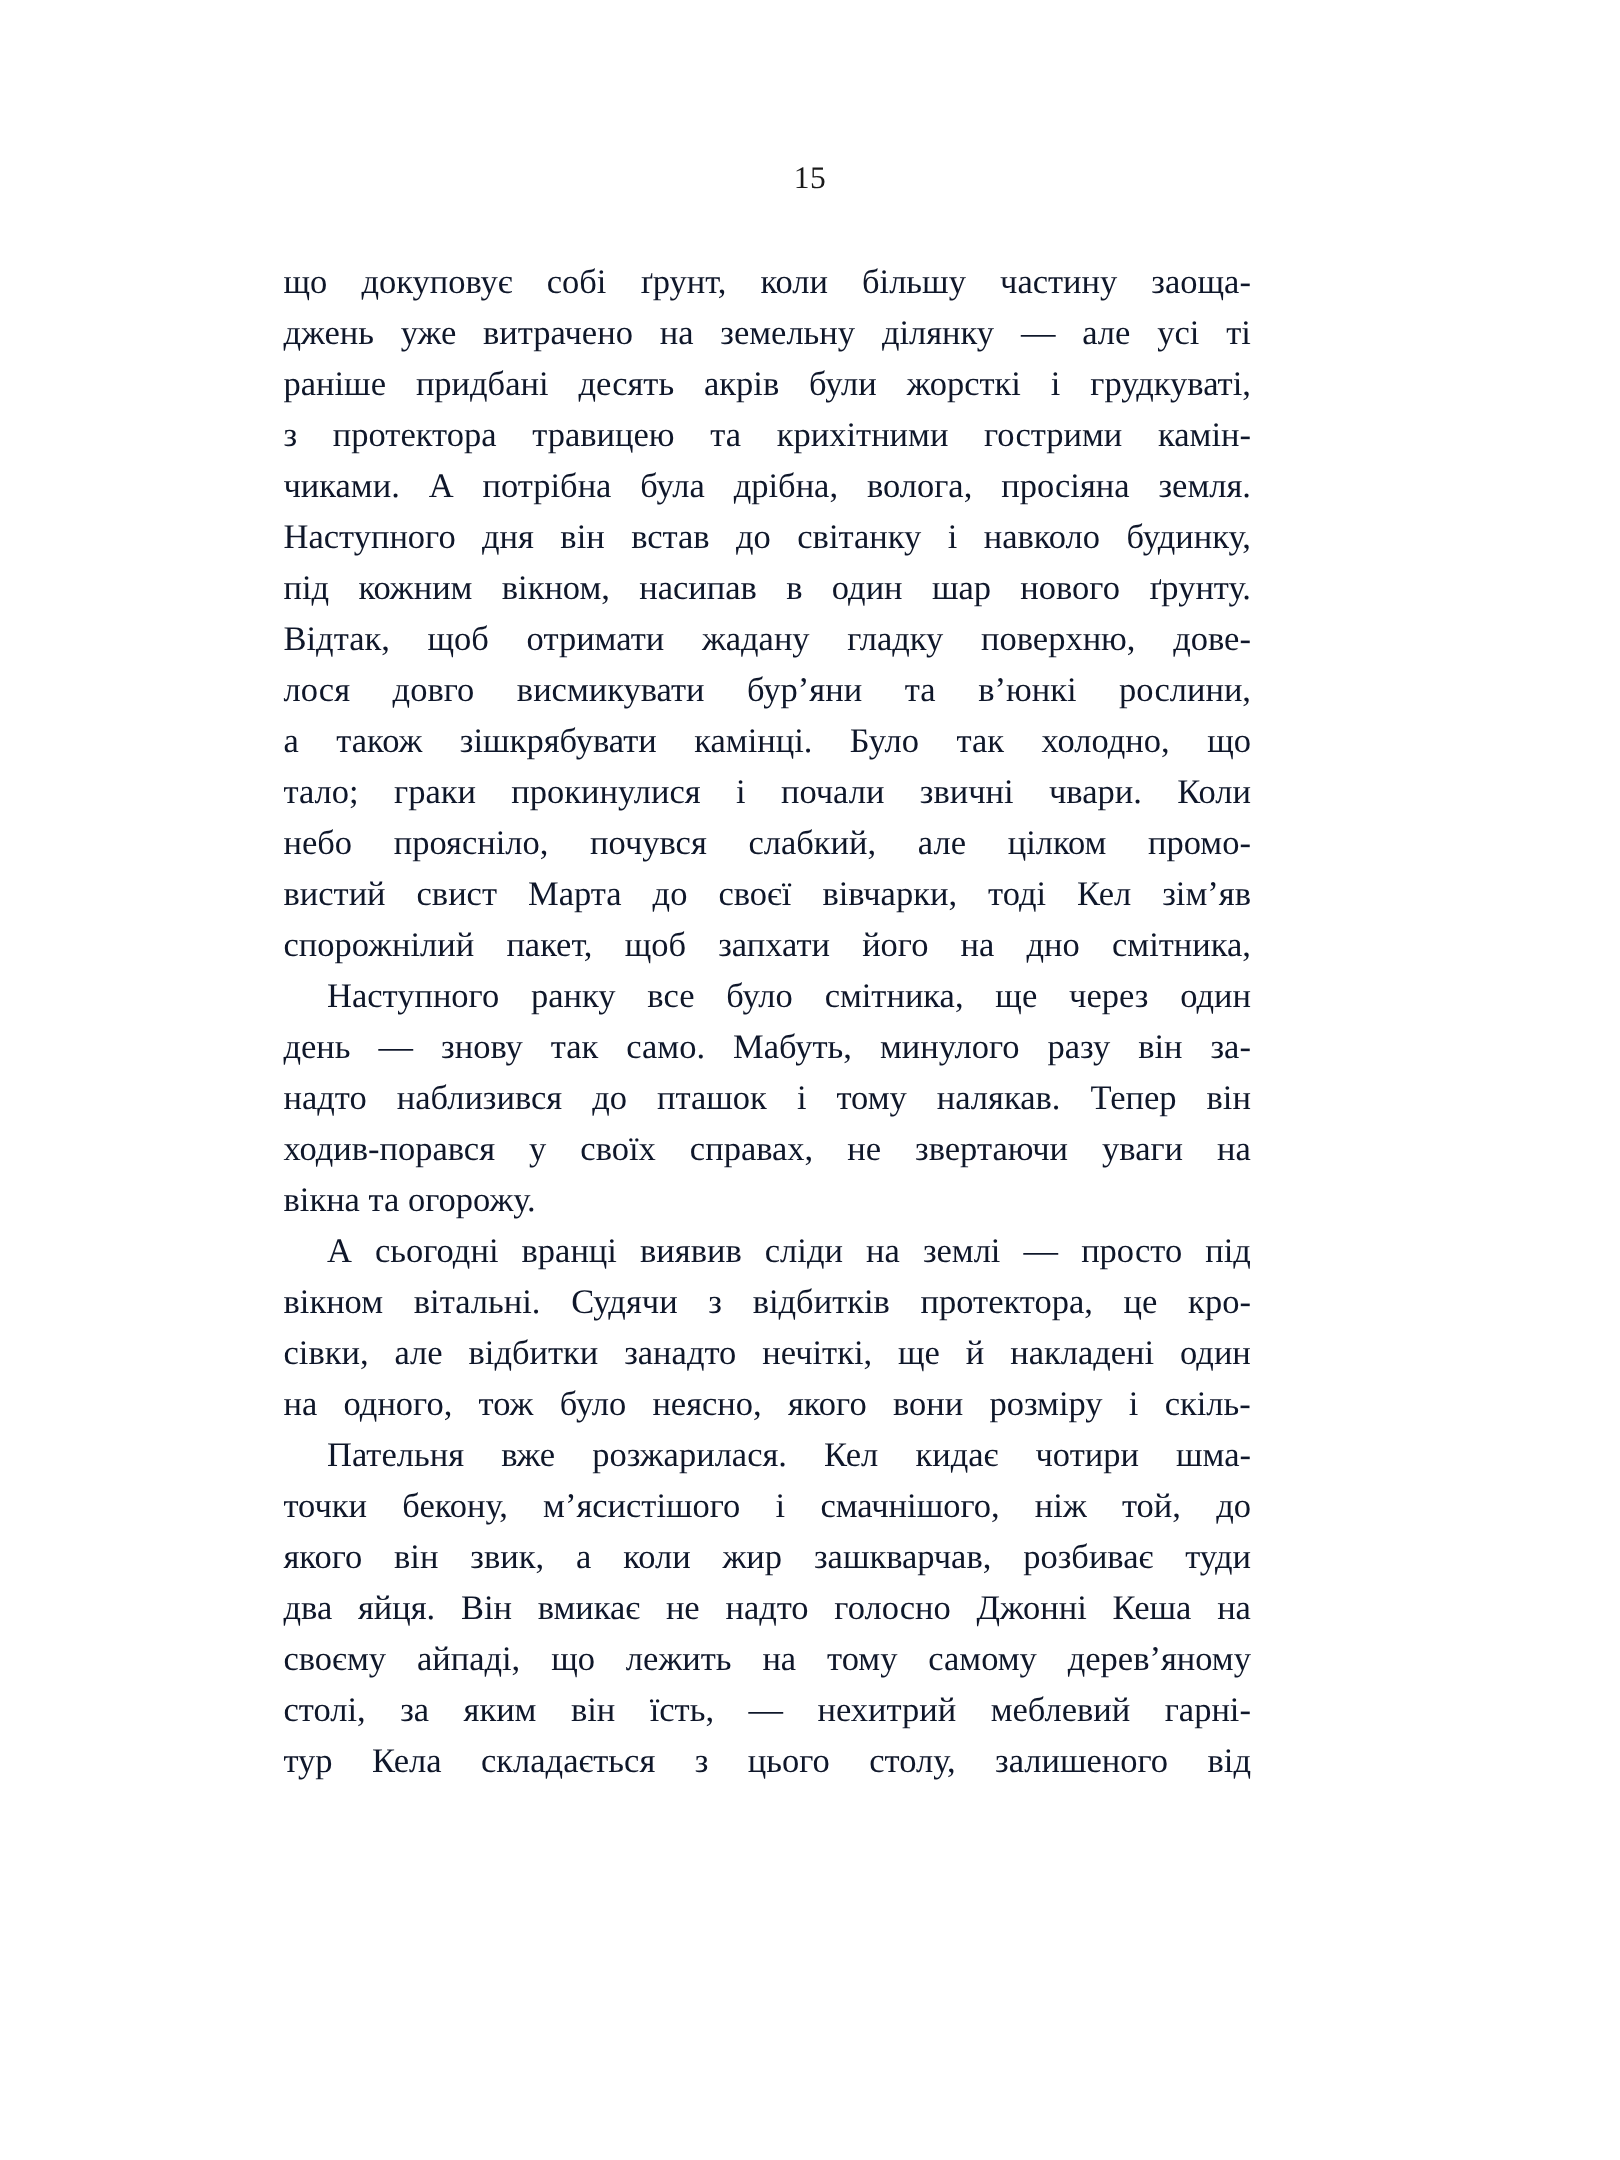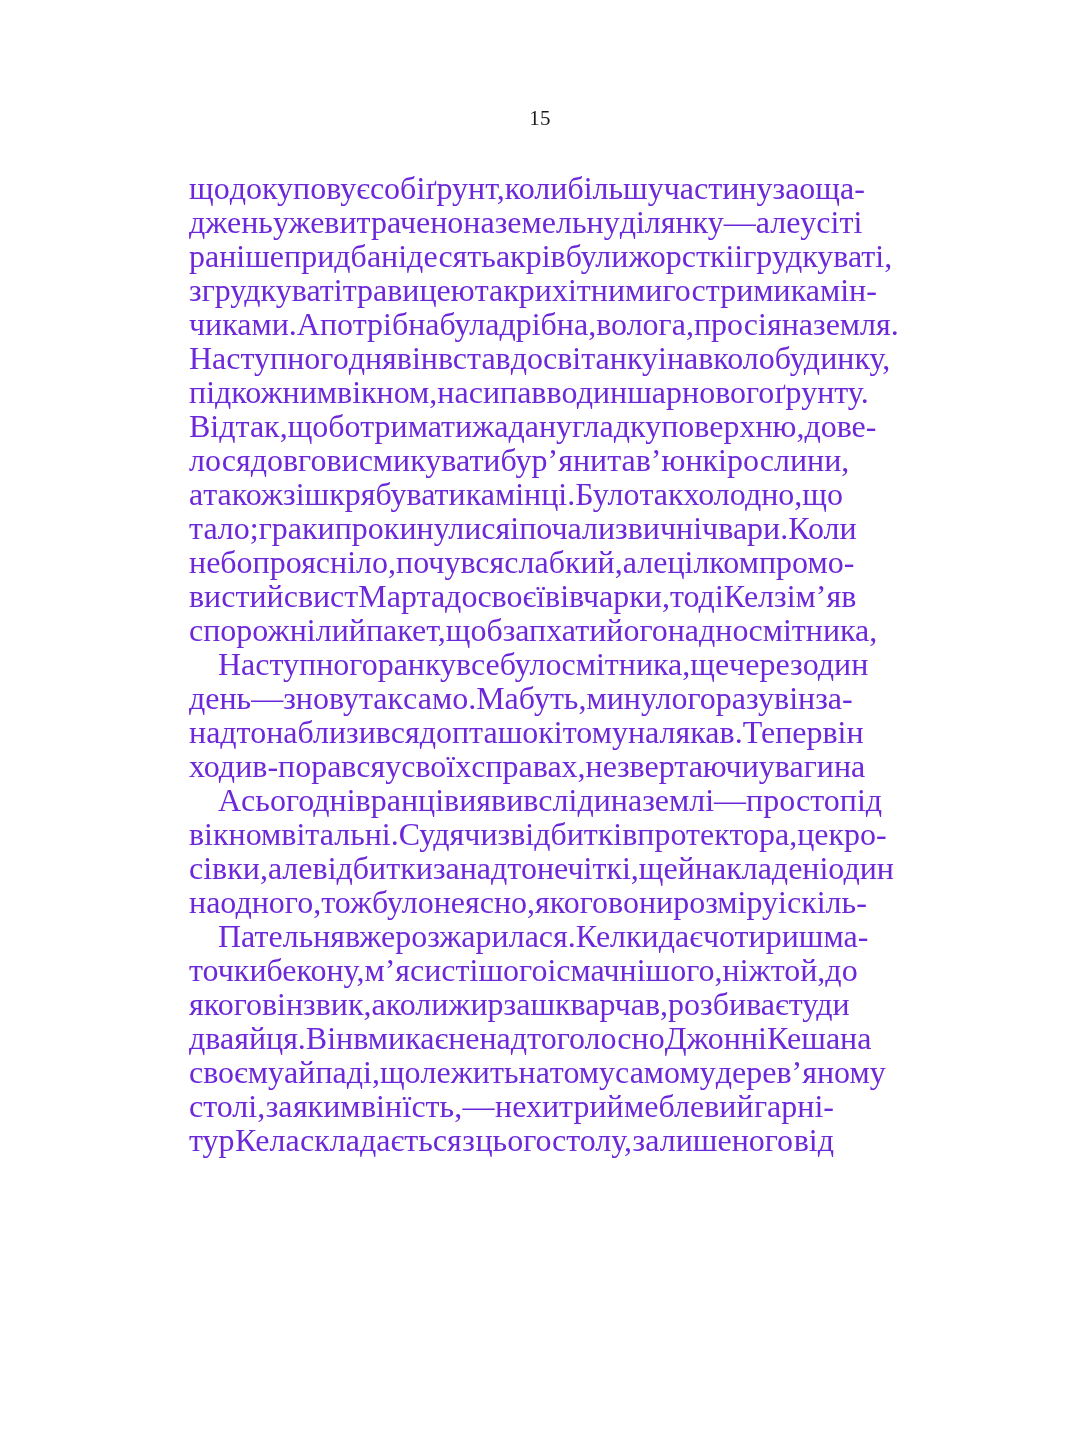--- a/index.html
+++ b/index.html
@@ -41,24 +41,24 @@
   
   .textblock {
     position: absolute;
     top: 171px;
     left: 189px;
     width: 645px;
   }
 
   .line {
     display: block;
-    font-size: 32px;
+    font-size: 23px;
     line-height: 34px;
     height: 34px;
-    color: #6d28d9;
+    color: #0f172a;
     white-space: nowrap;
     letter-spacing: 0;
   }
 
   
   .line.just {
     display: flex;
     flex-direction: row;
     justify-content: space-between;
     width: 645px;
@@ -115,21 +115,21 @@
         <span>придбані</span>
         <span>десять</span>
         <span>акрів</span>
         <span>були</span>
         <span>жорсткі</span>
         <span>і</span>
         <span>грудкуваті,</span>
       </div>
       <div class="line just">
         <span>з</span>
-        <span>грудкуваті</span>
+        <span>протектора</span>
         <span>травицею</span>
         <span>та</span>
         <span>крихітними</span>
         <span>гострими</span>
         <span>камін-</span>
       </div>
       <div class="line just">
         <span>чиками.</span>
         <span>А</span>
         <span>потрібна</span>
@@ -265,20 +265,21 @@
       <div class="line just">
         <span>ходив-порався</span>
         <span>у</span>
         <span>своїх</span>
         <span>справах,</span>
         <span>не</span>
         <span>звертаючи</span>
         <span>уваги</span>
         <span>на</span>
       </div>
+      <div class="line last">вікна та огорожу.</div>
       <div class="line just indent">
         <span>А</span>
         <span>сьогодні</span>
         <span>вранці</span>
         <span>виявив</span>
         <span>сліди</span>
         <span>на</span>
         <span>землі</span>
         <span>—</span>
         <span>просто</span>

